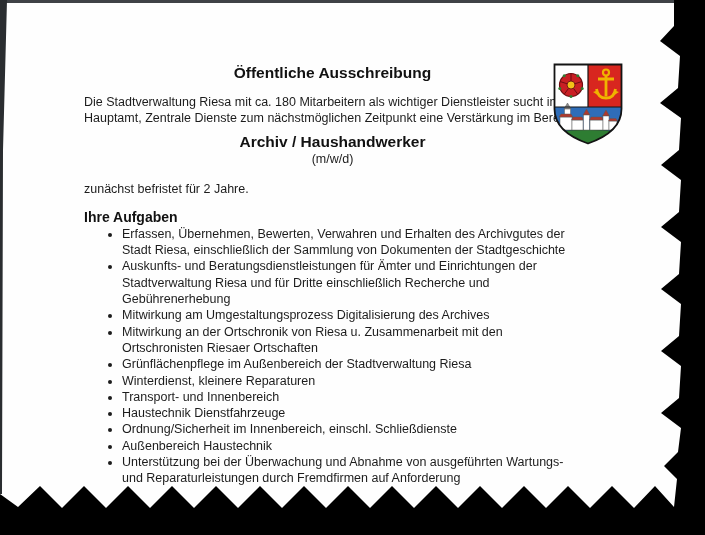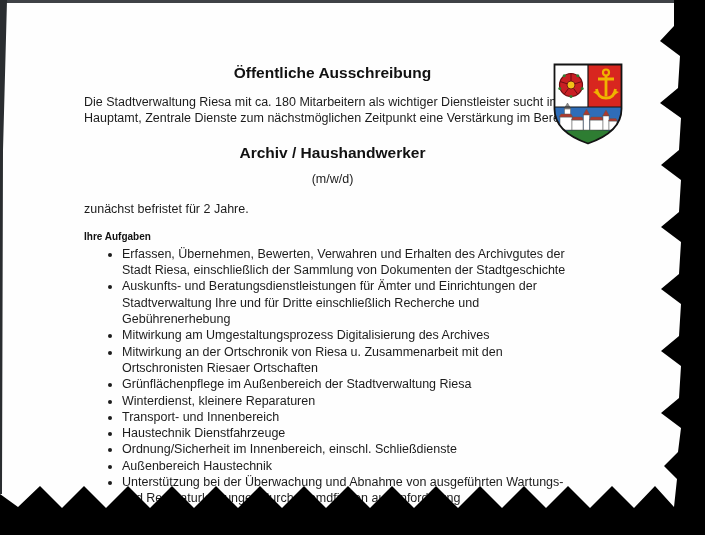--- a/index.html
+++ b/index.html
@@ -15,27 +15,27 @@
   .content{
     position:absolute;left:84px;top:64px;width:497px;
     font-size:12.5px;line-height:16.3px;
   }
   h1.doc-title{
     margin:0;text-align:center;font-size:15.5px;line-height:18px;
     font-weight:bold;color:#111;
   }
   p.intro{margin:12px 0 0 0;}
   h2.position-title{
-    margin:17px 0 0 0;text-align:center;font-size:15.5px;line-height:18px;
+    margin:6px 0 0 0;text-align:center;font-size:15.5px;line-height:18px;
     font-weight:bold;color:#111;
   }
-  .gender-note{text-align:center;line-height:15px;margin-top:10px;}
+  .gender-note{text-align:center;line-height:15px;margin-top:1px;}
   p.term{margin:14px 0 12px 0;}
   h3.tasks-heading{
-    margin:11px 0 0 0;font-size:10px;line-height:16px;font-weight:bold;color:#111;
+    margin:11px 0 0 0;font-size:14px;line-height:16px;font-weight:bold;color:#111;
   }
   ul.tasks{
     margin:1px 0 8px 0;padding:0 0 0 38px;list-style:disc outside;
   }
   ul.tasks li{margin:0;padding:0;width:458px;}
   .coa{position:absolute;left:552px;top:62px;width:72px;height:84px;}
   .torn-overlay{
     position:absolute;left:0;top:0;width:705px;height:535px;
     pointer-events:none;
   }
@@ -49,21 +49,21 @@
     <div class="content">
       <h1 class="doc-title">Öffentliche Ausschreibung</h1>
       <p class="intro">Die Stadtverwaltung Riesa mit ca. 180 Mitarbeitern als wichtiger Dienstleister sucht im Hauptamt, Zentrale Dienste zum nächstmöglichen Zeitpunkt eine Verstärkung im Bereich</p>
       <h2 class="position-title">Archiv / Haushandwerker</h2>
       <div class="gender-note">(m/w/d)</div>
       <p class="term">zunächst befristet für 2 Jahre.</p>
       <h3 class="tasks-heading">Ihre Aufgaben</h3>
       <ul class="tasks">
 
       <li>Erfassen, Übernehmen, Bewerten, Verwahren und Erhalten des Archivgutes der Stadt Riesa, einschließlich der Sammlung von Dokumenten der Stadtgeschichte</li>
-          <li>Auskunfts- und Beratungsdienstleistungen für Ämter und Einrichtungen der Stadtverwaltung Ihre und für Dritte einschließlich Recherche und Gebührenerhebung</li>
+          <li>Auskunfts- und Beratungsdienstleistungen für Ämter und Einrichtungen der Stadtverwaltung Riesa und für Dritte einschließlich Recherche und Gebührenerhebung</li>
           <li>Mitwirkung am Umgestaltungsprozess Digitalisierung des Archives</li>
           <li>Mitwirkung an der Ortschronik von Riesa u. Zusammenarbeit mit den Ortschronisten Riesaer Ortschaften</li>
           <li>Grünflächenpflege im Außenbereich der Stadtverwaltung Riesa</li>
           <li>Winterdienst, kleinere Reparaturen</li>
           <li>Transport- und Innenbereich</li>
           <li>Haustechnik Dienstfahrzeuge</li>
           <li>Ordnung/Sicherheit im Innenbereich, einschl. Schließdienste</li>
           <li>Außenbereich Haustechnik</li>
           <li>Unterstützung bei der Überwachung und Abnahme von ausgeführten Wartungs- und Reparaturleistungen durch Fremdfirmen auf Anforderung</li>
         </ul>

